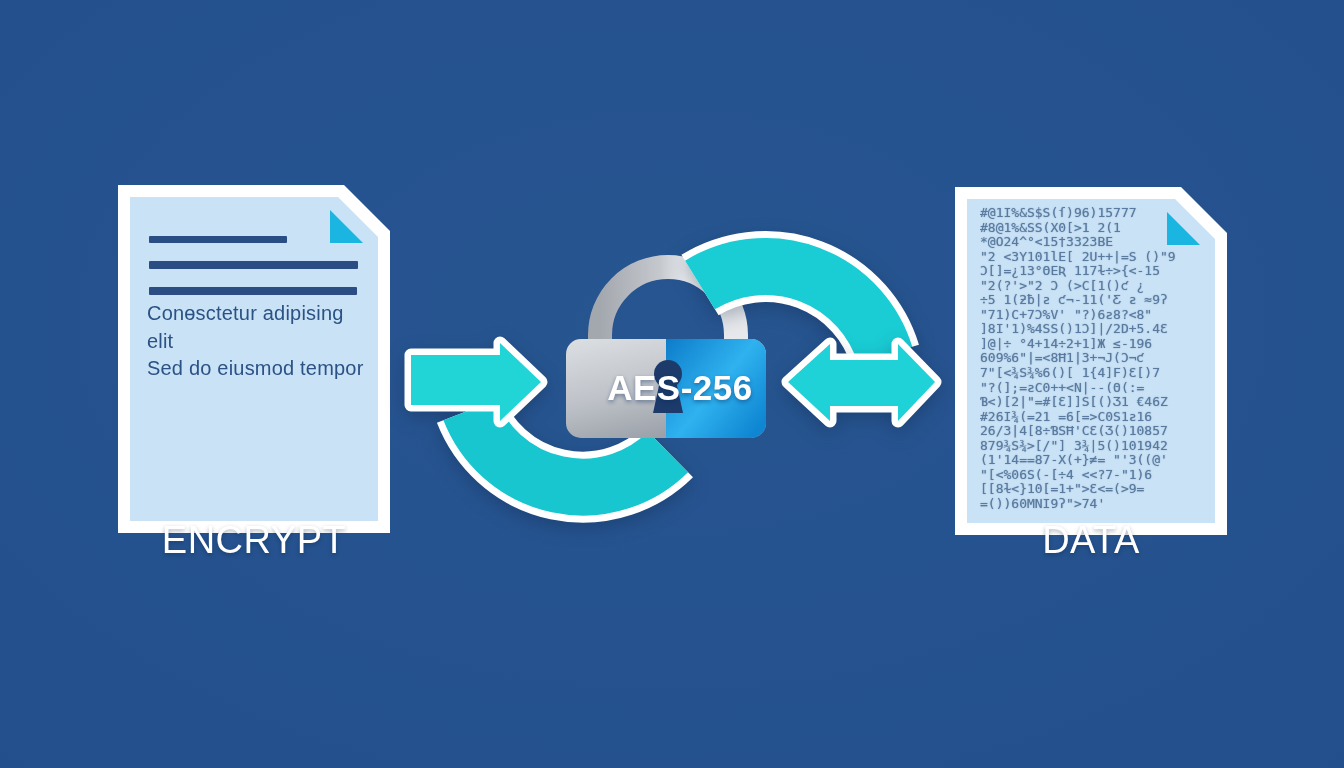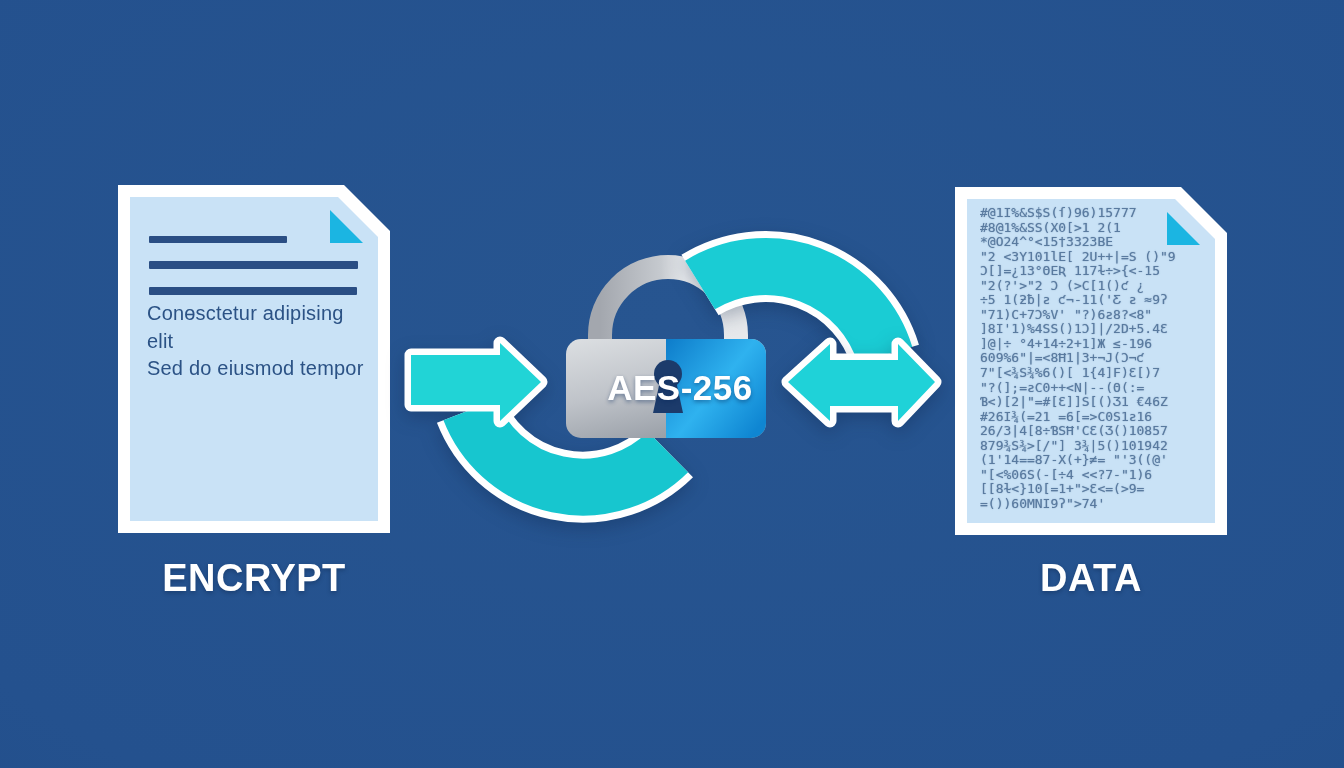--- a/index.html
+++ b/index.html
@@ -48,23 +48,23 @@
     position:absolute;left:13px;top:7px;right:2px;
     font-family:"DejaVu Sans Mono","DejaVu Sans",monospace;
     font-size:13px;line-height:14.55px;
     color:#597a9f;
     text-shadow:0 0 1.2px rgba(89,122,159,.75);
     white-space:nowrap;overflow:hidden;
   }
 
   
   .caption{
-    position:absolute;top:557px;width:272px;
+    position:absolute;top:519px;width:272px;
     text-align:center;color:#ffffff;
-    font-size:38px;font-weight:700;letter-spacing:.5px;
+    font-size:38px;font-weight:400;letter-spacing:.5px;
     text-shadow:0 2px 4px rgba(10,30,60,.35);
   }
   .caption-left{left:118px;}
   .caption-right{left:955px;}
 
   
   .art{position:absolute;inset:0;width:1344px;height:768px;}
   .shape-shadow{filter:drop-shadow(0 6px 9px rgba(8,28,60,.28));}
 
   .lock-label{

